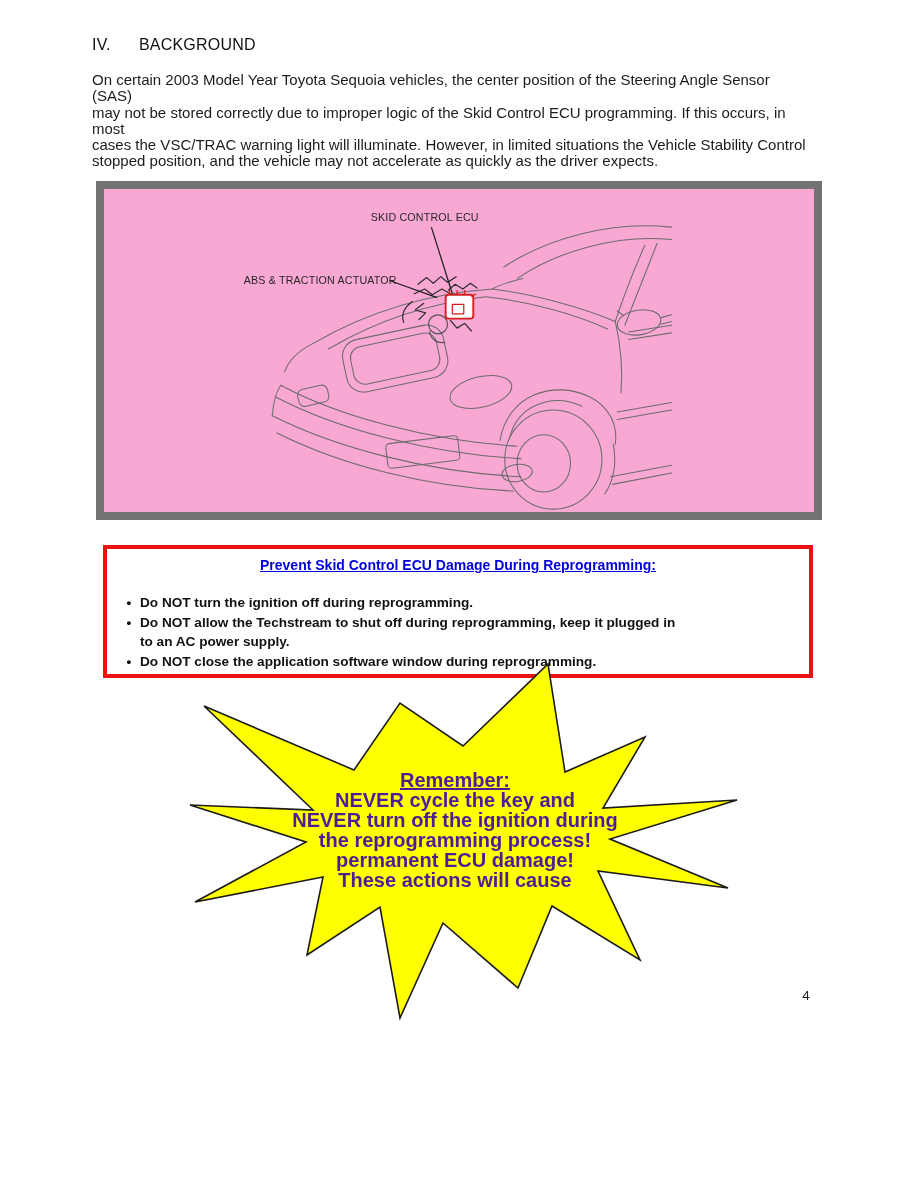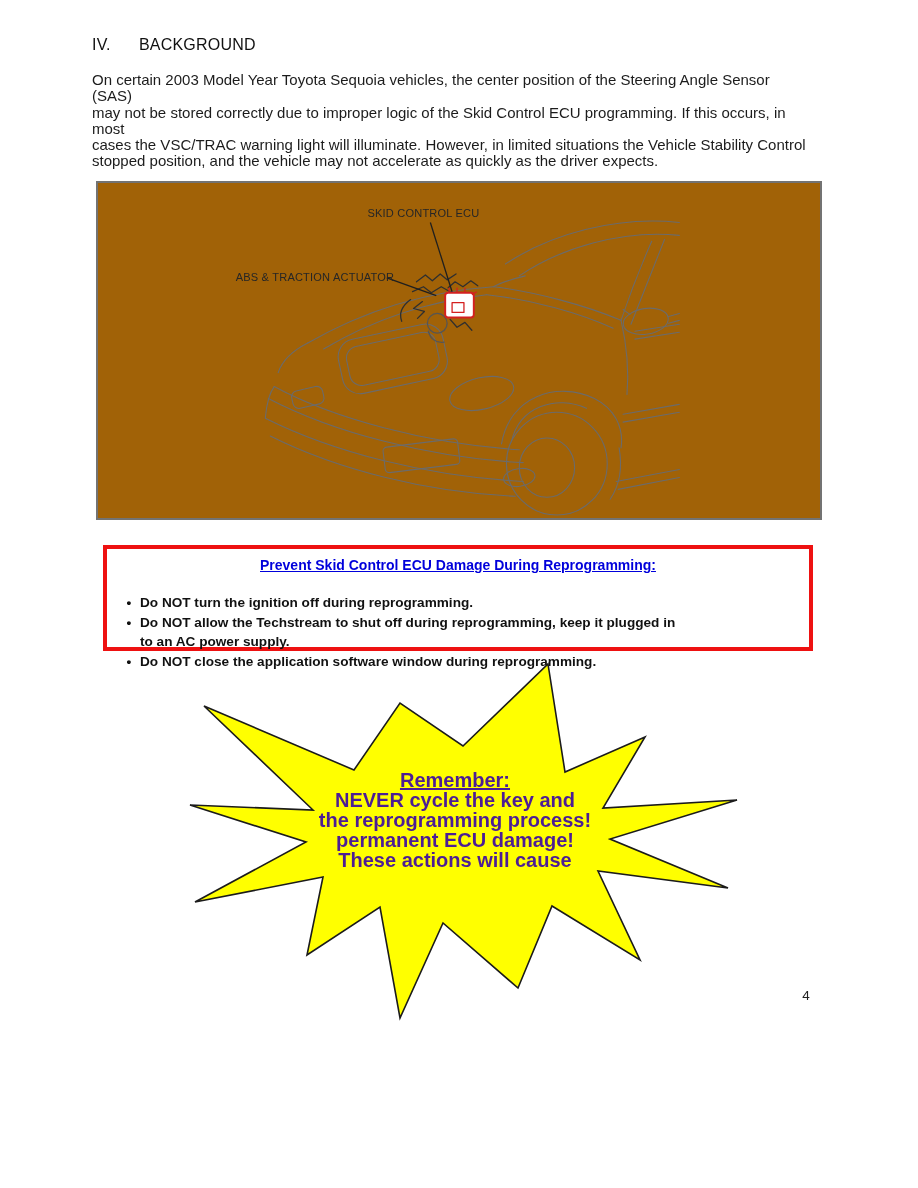--- a/index.html
+++ b/index.html
@@ -12,27 +12,27 @@
   .heading { position: absolute; left: 92px; top: 36px; display: flex;
              font-weight: normal; font-size: 16px; letter-spacing: 0.2px; color: #111; }
   .heading .numeral { width: 47px; }
 
   
   .intro { position: absolute; left: 92px; top: 72px; width: 716px;
            font-size: 15px; line-height: 16.3px; color: #1c1c1c; }
 
   
   .figure { position: absolute; left: 96px; top: 181px; width: 726px; height: 339px;
-            border: 2px solid #737373; background: #a16207; }
+            border: 8px solid #737373; background: #f9a8d4; }
   .figure svg { display: block; width: 100%; height: 100%; }
   .fig-label { font-family: "Liberation Sans", sans-serif; font-size: 11.2px;
                fill: #262626; letter-spacing: 0.2px; }
 
   
-  .warning-box { position: absolute; left: 103px; top: 545px; width: 710px; height: 106px;
+  .warning-box { position: absolute; left: 103px; top: 545px; width: 710px; height: 133px;
                  border: 4px solid #ee1111; background: #ffffff; z-index: 1; }
   .warning-title { margin-top: 8px; text-align: center; font-size: 14px; font-weight: bold;
                    color: #0000db; text-decoration: underline; }
   .warning-bullets { margin-top: 20px; }
   .bullet-row { display: flex; font-size: 13.6px; font-weight: bold; color: #111;
                 line-height: 19.6px; }
   .bullet-dot { width: 22px; text-align: center; flex: 0 0 22px; margin-left: 11px; }
   .bullet-text { width: 660px; }
 
   
@@ -162,20 +162,21 @@
       </div>
     </div>
   </div>
 
   <svg class="starburst-svg" viewBox="150 655 620 370">
     <polygon points="548,664 565,772 645,737 603,808 737,800 610,839 728,888 598,871 640,960 552,906 518,988 443,923 400,1018 380,907 307,955 323,877 195,902 306,842 190,805 313,810 204,706 354,770 400,703 463,746" fill="#ffff00" stroke="#1b1b1b" stroke-width="1.6" stroke-linejoin="miter"></polygon>
   </svg>
   <div class="star-text">
     <div class="u">Remember:</div>
     <div>NEVER cycle the key and</div>
+    <div>NEVER turn off the ignition during</div>
     <div>the reprogramming process!</div>
     <div>permanent ECU damage!</div>
     <div>These actions will cause</div>
   </div>
 
   <div class="page-number">4</div>
 
 </div>
 
 </body></html>

